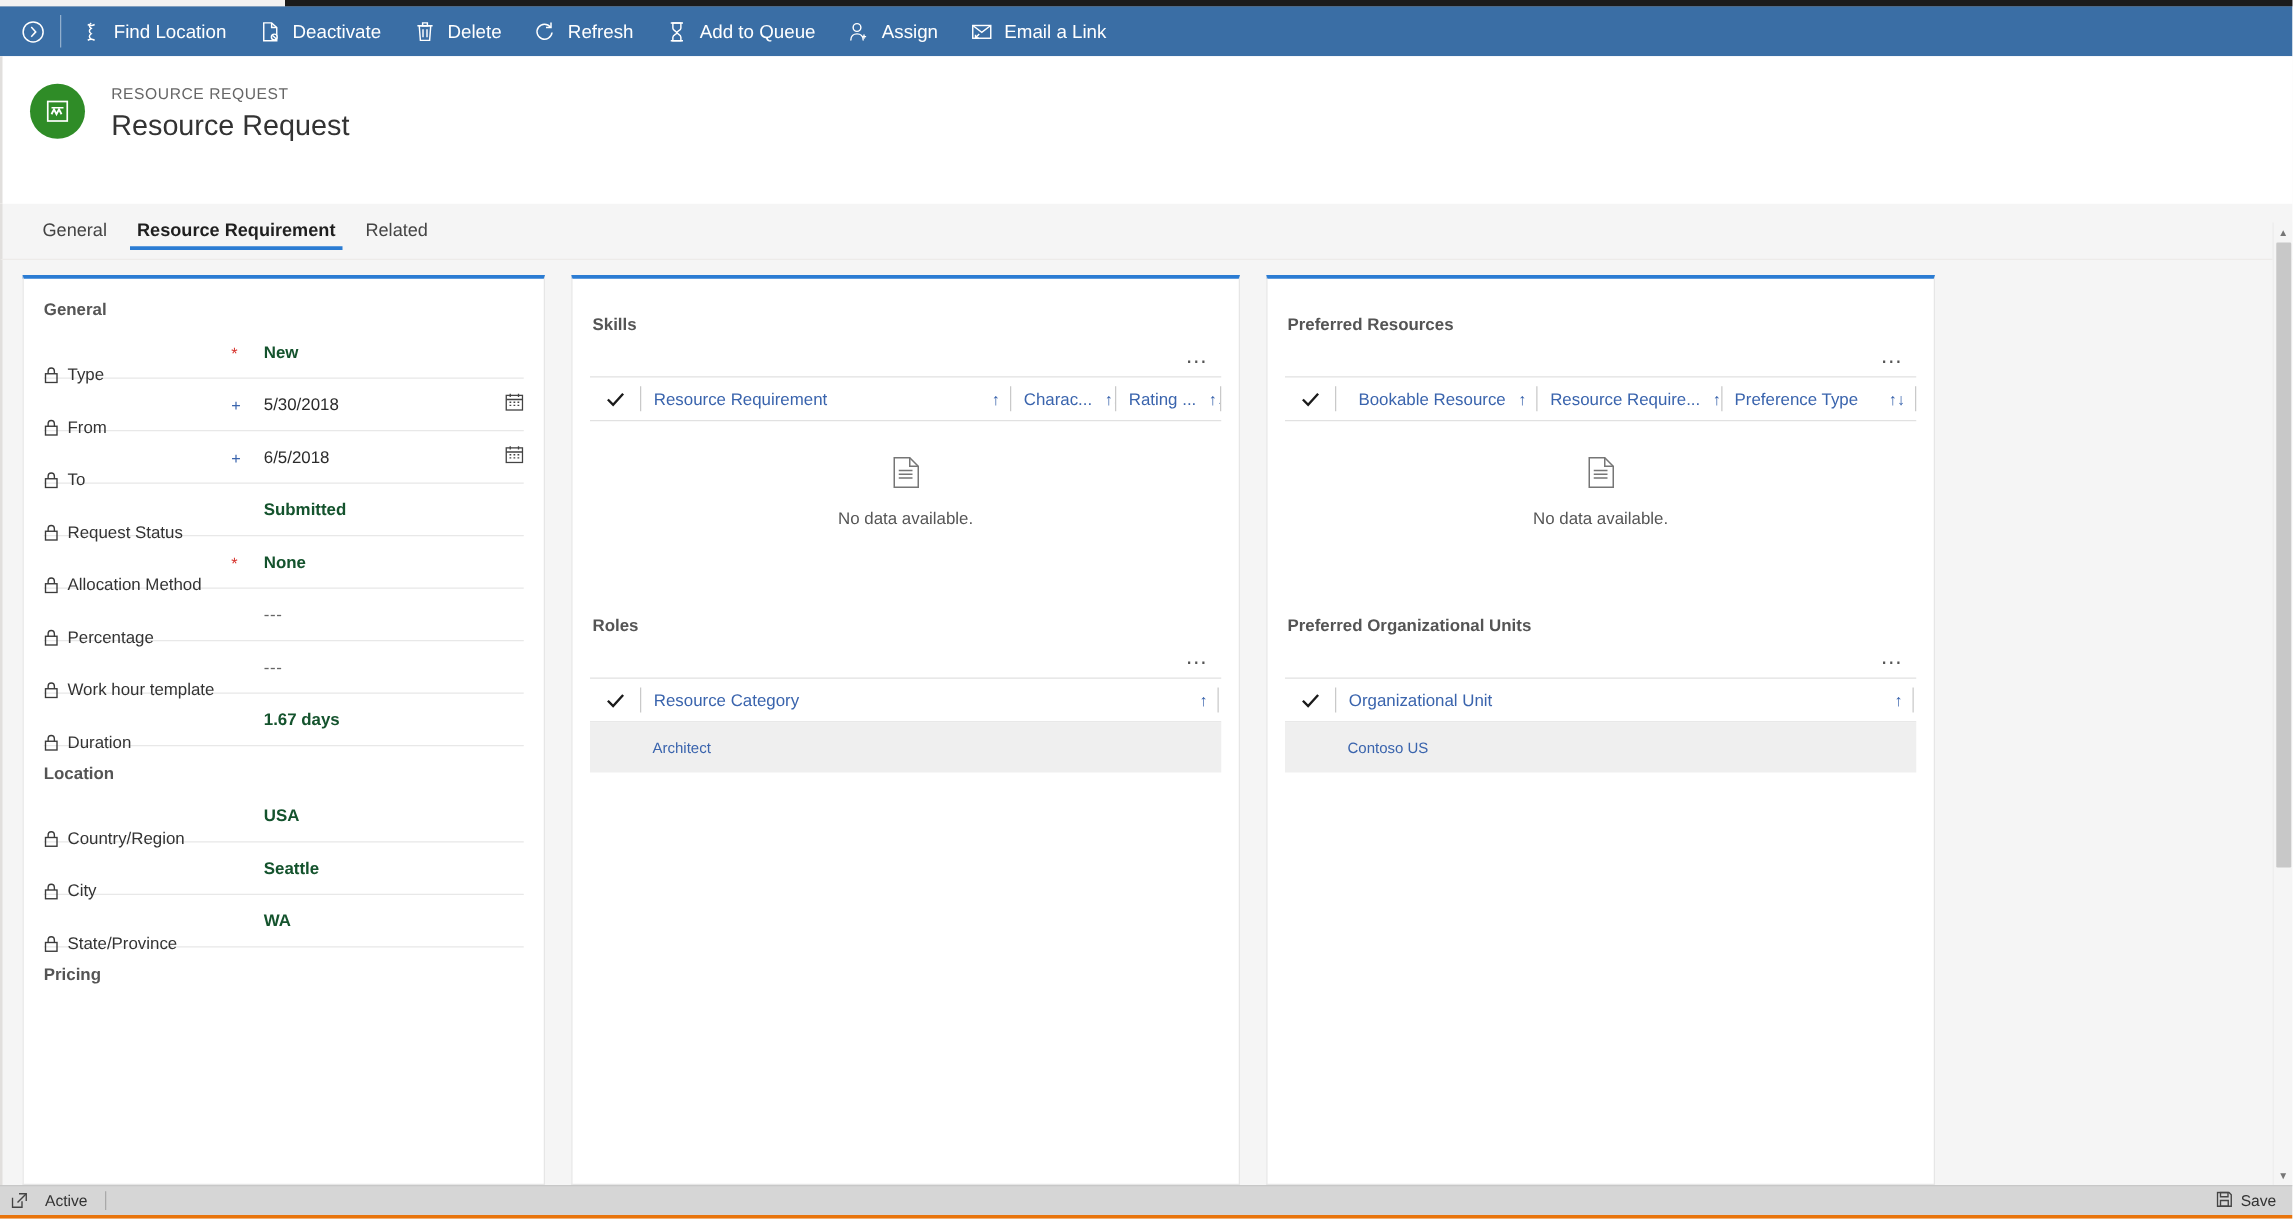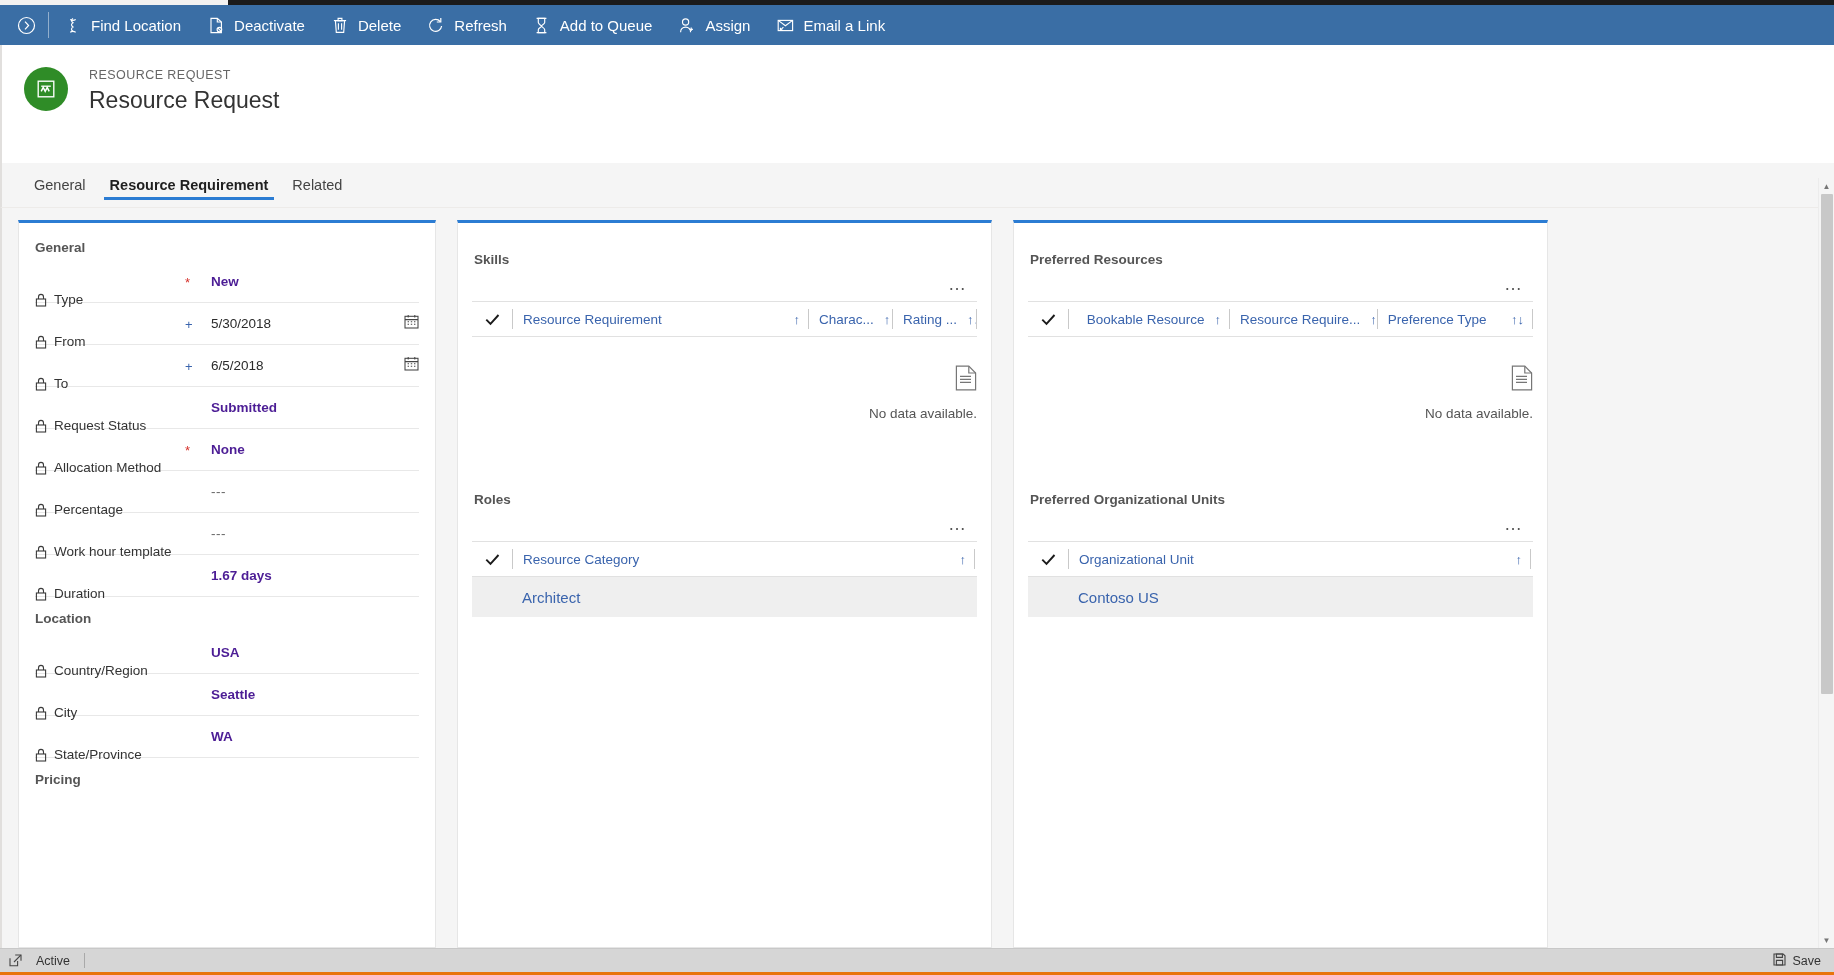--- a/index.html
+++ b/index.html
@@ -111,21 +111,21 @@
   .field-label {
     display: flex; align-items: center; gap: 7px;
     width: 150px; flex: none;
     font-size: 13.5px; color: #333; margin-top: 36px;
   }
   .lock-ico { flex: none; }
   .req-mark { width: 26px; flex: none; font-size: 13px; line-height: 1; padding-top: 2px; }
   .req-mark.star { color: #d6312b; }
   .req-mark.plus { color: #3a64ad; }
   .field-value {
-    flex: 1; font-size: 13.5px; color: #4c1d95;
+    flex: 1; font-size: 13.5px; color: #14532d;
   }
   .field-value.bold { font-weight: 700; }
   .field-value.plain { font-weight: 400; color: #2b2b2b; }
   .field-value.muted { color: #666; letter-spacing: .5px; }
   .cal-ico { margin-left: auto; flex: none; }
 
   .sub-label {
     font-size: 13.5px; color: #555; font-weight: 600;
     padding: 14px 0 6px 16px;
   }
@@ -156,32 +156,32 @@
     padding: 0 8px 0 10px;
     height: 20px;
     border-left: 1px solid #c9c9c9;
     font-size: 13.5px; color: #3a64ad;
     cursor: pointer; overflow: hidden; white-space: nowrap;
   }
   .gh-col .sort { color: #3a64ad; font-size: 13px; margin-left: 10px; flex: none; }
   .gh-tail { width: 0; border-left: 1px solid #c9c9c9; height: 20px; }
 
   .empty-state {
-    display: flex; flex-direction: column; align-items: flex-end; justify-content: center;
+    display: flex; flex-direction: column; align-items: center; justify-content: center;
     gap: 11px; padding: 28px 0 30px;
   }
   .empty-text { font-size: 13.5px; color: #555; }
 
   .grid-row {
     display: flex; align-items: center; height: 40px;
     background: #efefef;
   }
   .grid-row .cell-pad { width: 40px; flex: none; }
   .grid-row .cell {
-    font-size: 15px; color: #3a64ad; padding-left: 10px; cursor: pointer;
+    font-size: 12px; color: #3a64ad; padding-left: 10px; cursor: pointer;
   }
 
   
   .vscroll {
     position: absolute; right: 0; top: 178px; bottom: 27px; width: 16px;
     background: #f5f5f5; border-left: 1px solid #ececec;
   }
   .vscroll .arrow-up, .vscroll .arrow-dn {
     height: 16px; display: flex; align-items: center; justify-content: center;
     color: #767676; font-size: 8px; cursor: pointer;

